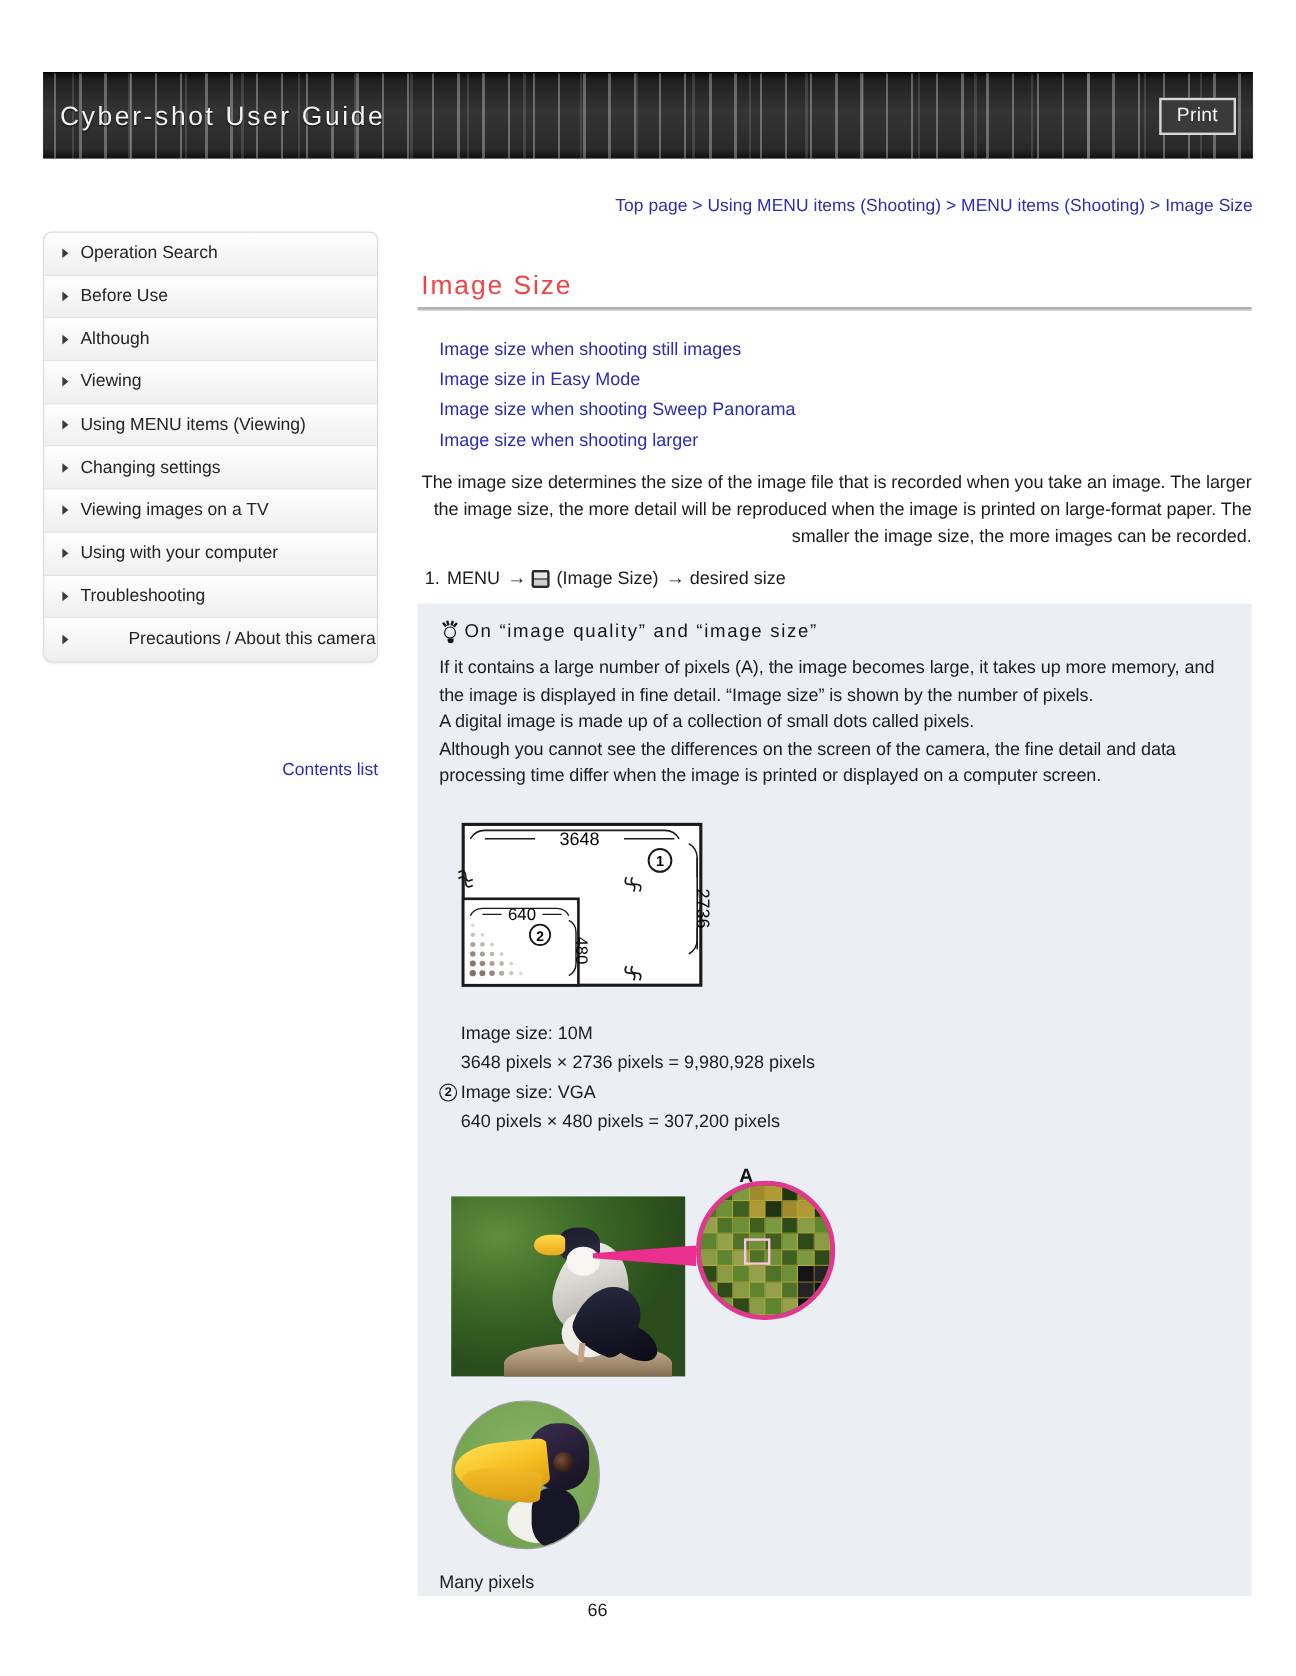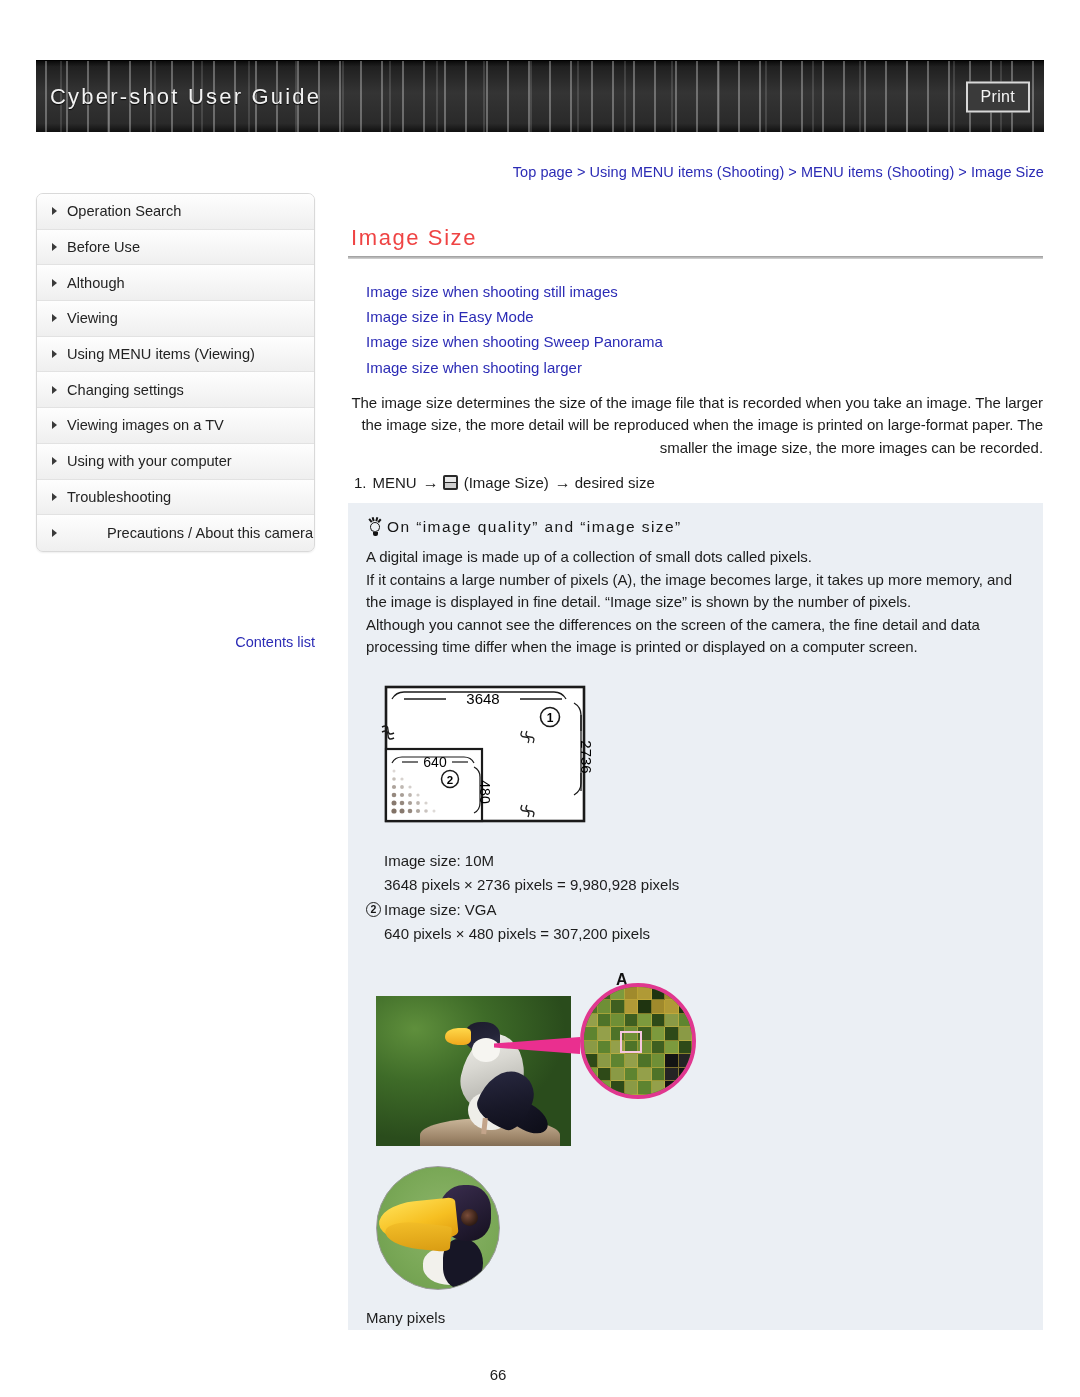--- a/index.html
+++ b/index.html
@@ -416,21 +416,20 @@
   }
   .fig-caption { font-size: 15px; color: #1c1c1c; line-height: 23px; margin-top: 10px; }
 
   .page-num {
     position: absolute;
     left: 348px; top: 1334px;
     width: 300px;
     text-align: center;
     font-size: 15px;
     color: #1c1c1c;
-    margin-top: 32px;
   }
 </style>
 </head>
 <body>
 
 <div class="header">
   <div class="header-title">Cyber-shot User Guide</div>
   <button class="print-btn">Print</button>
 </div>
 
@@ -508,22 +507,22 @@
       <span class="glass"></span>
         <span class="base"></span>
       <span class="ray" style="transform:rotate(-40deg)"></span>
       <span class="ray" style="transform:rotate(-15deg)"></span>
       <span class="ray" style="transform:rotate(15deg)"></span>
       <span class="ray" style="transform:rotate(40deg)"></span>
     </span>
     <span>On “image quality” and “image size”</span>
   </div>
 
+  <p class="tip-p">If it contains a large number of pixels (A), the image becomes large, it takes up more memory, and the image is displayed in fine detail. “Image size” is shown by the number of pixels.</p>
   <p class="tip-p">A digital image is made up of a collection of small dots called pixels.</p>
-  <p class="tip-p">If it contains a large number of pixels (A), the image becomes large, it takes up more memory, and the image is displayed in fine detail. “Image size” is shown by the number of pixels.</p>
   <p class="tip-p">Although you cannot see the differences on the screen of the camera, the fine detail and data processing time differ when the image is printed or displayed on a computer screen.</p>
 
   <div class="diagram">
     <svg width="220" height="150" viewBox="0 0 220 150">
       <rect x="8" y="6" width="198" height="134" fill="#fff" stroke="#1a1a1a" stroke-width="2.6"></rect>
       <rect x="8" y="68" width="96" height="72" fill="#fff" stroke="#1a1a1a" stroke-width="2.2"></rect>
 
       <g fill="#7a6a5e">
         <circle cx="16" cy="130" r="2.6" opacity=".95"></circle>
           <circle cx="24" cy="130" r="2.5" opacity=".9"></circle>

